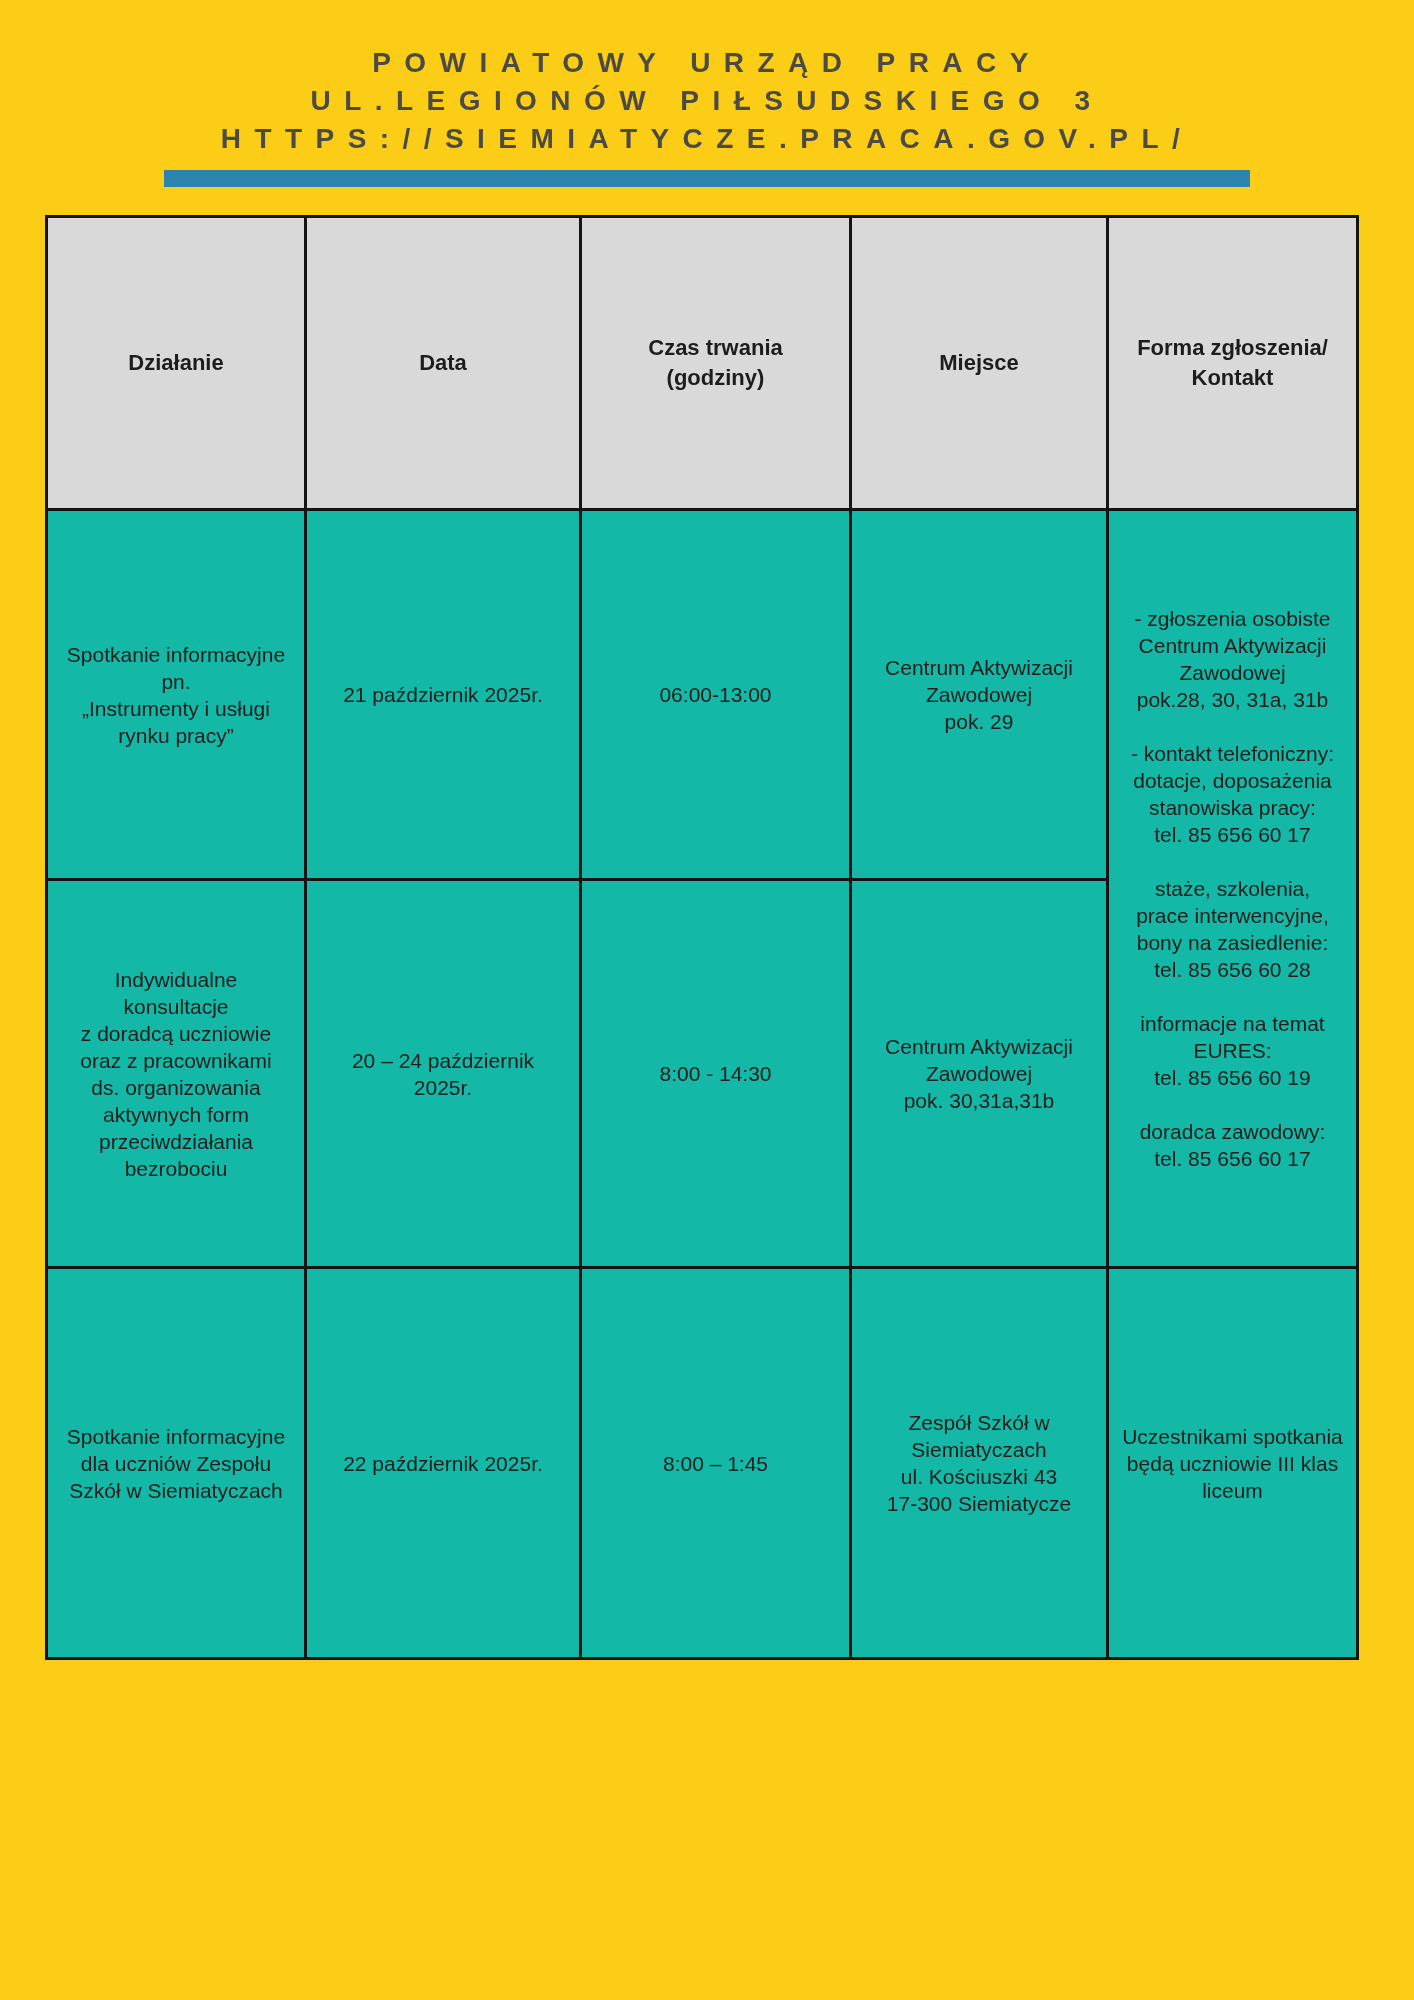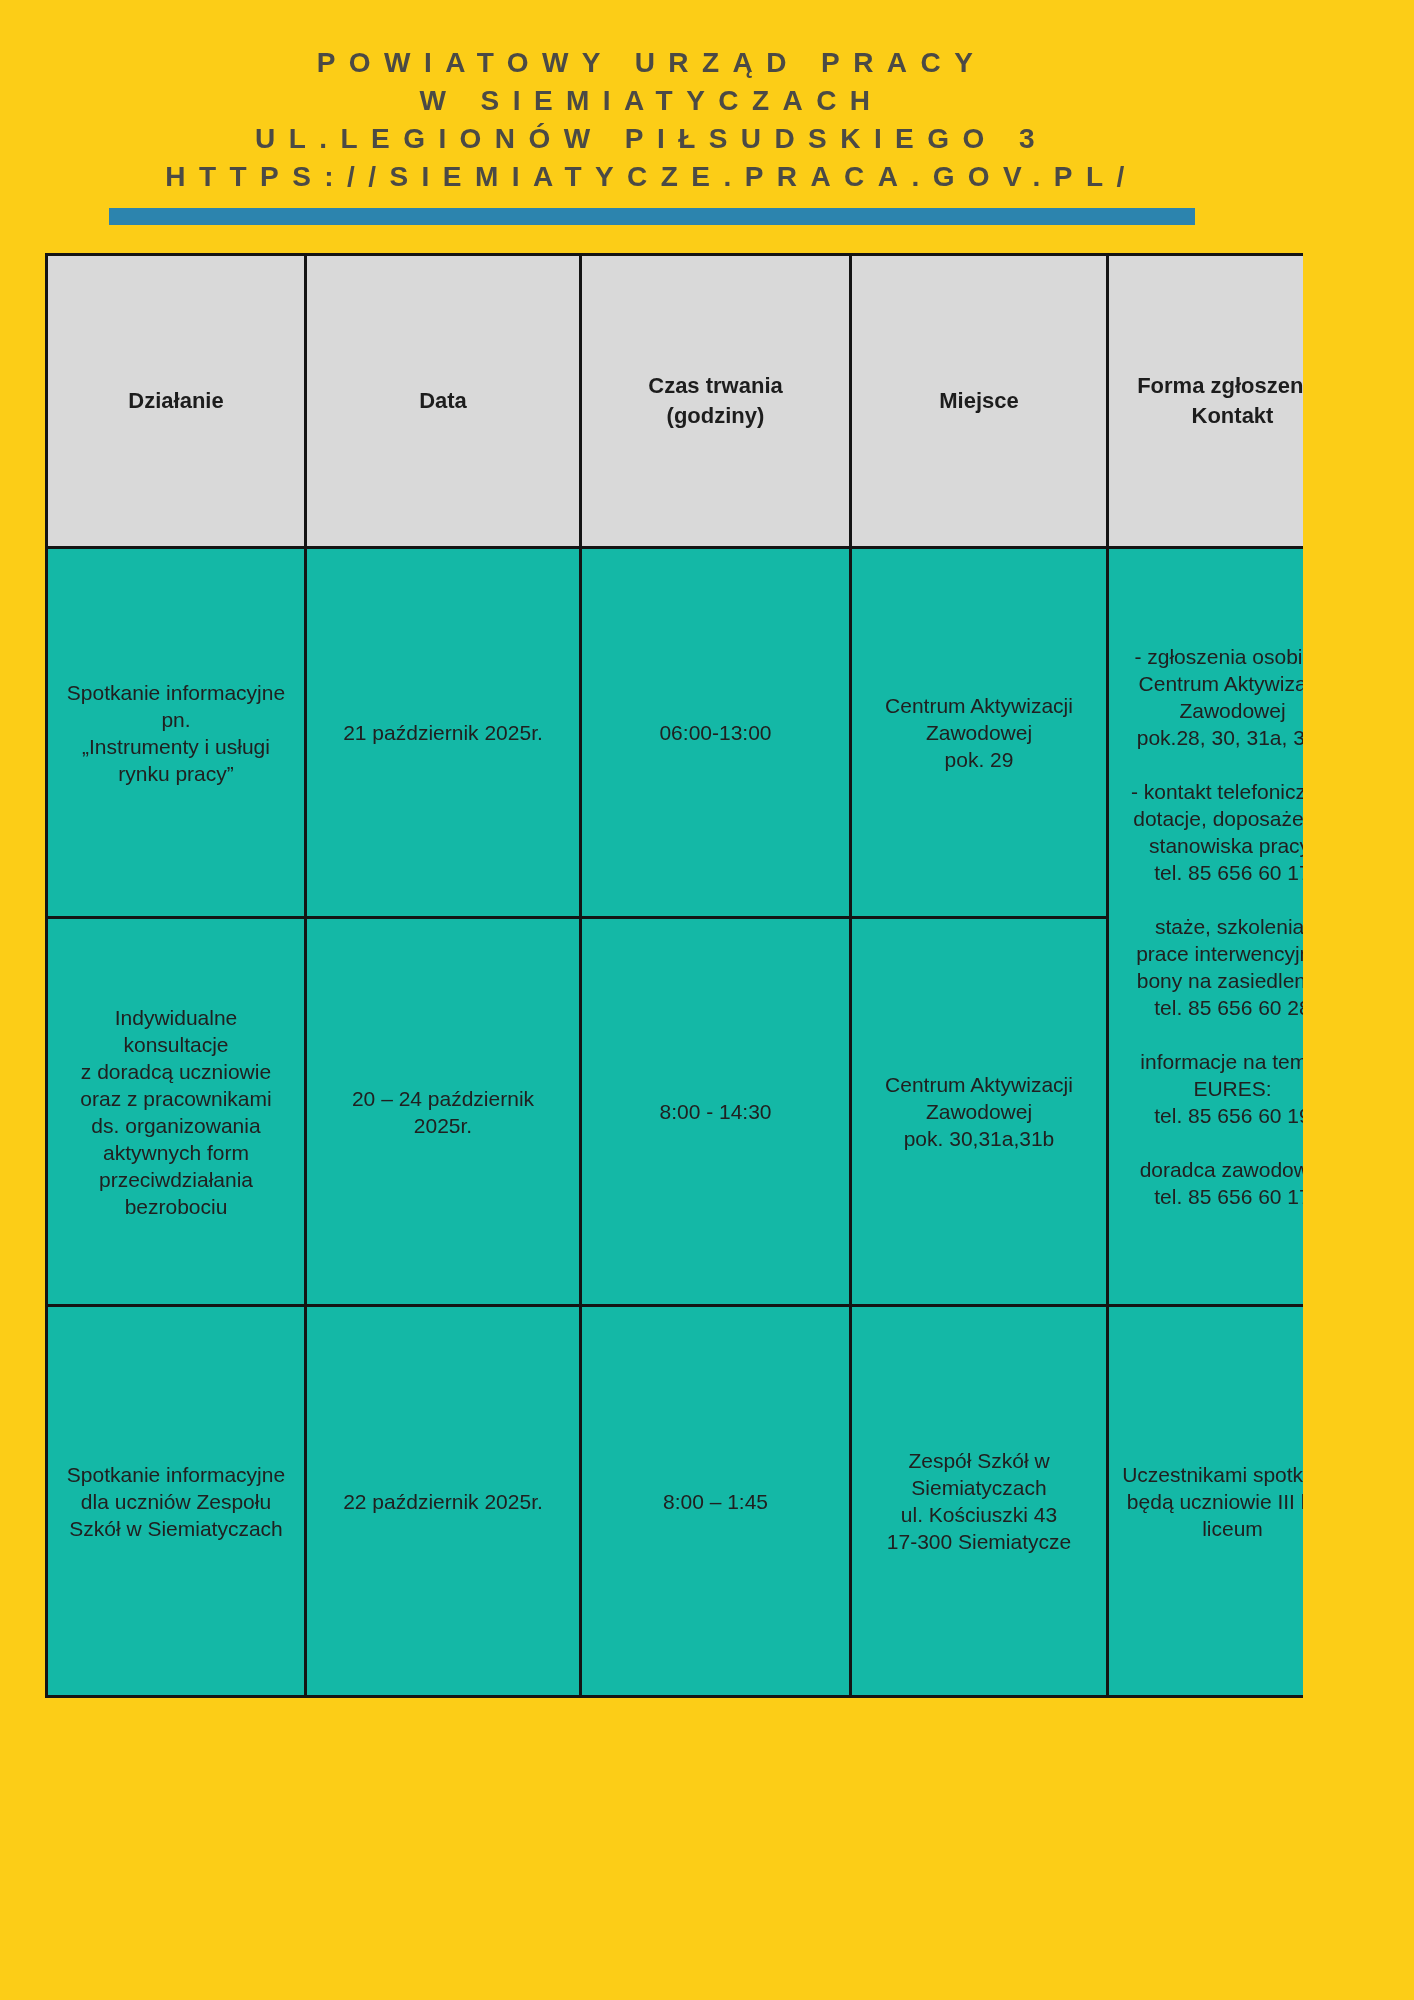--- a/index.html
+++ b/index.html
@@ -2,21 +2,21 @@
 <html lang="pl"><head>
 <meta charset="utf-8">
 <style>
   html,body{margin:0;padding:0;}
   body{
     width:1414px;height:2000px;
     background:#FCCD17;
     font-family:"Liberation Sans","DejaVu Sans",sans-serif;
     -webkit-font-smoothing:antialiased;
   }
-  .page{position:relative;width:1303px;height:2000px;overflow:hidden;}
+  .page{position:relative;width:1414px;height:2000px;overflow:hidden;}
 
   
   .org-header{
     padding-top:44px;
     text-align:center;
     color:#4B4A45;
     font-weight:700;
     font-size:28px;
     letter-spacing:0.48em;
     line-height:38px;
@@ -64,21 +64,20 @@
   tr.row-2{height:388px;}
   tr.row-3{height:391px;}
 </style>
 </head>
 <body style="background: rgb(252, 205, 23);">
 
 <div class="page">
 
   <header class="org-header" style="color: rgb(75, 74, 69);">
     <div>POWIATOWY URZĄD PRACY</div>
-    <div>W SIEMIATYCZACH</div>
     <div>UL.LEGIONÓW PIŁSUDSKIEGO 3</div>
     <div>HTTPS://SIEMIATYCZE.PRACA.GOV.PL/</div>
   </header>
 
   <div class="accent-bar" style="background: rgb(44, 132, 174);"></div>
 
   <table class="schedule">
     <colgroup>
       <col style="width:259px">
       <col style="width:275px">

